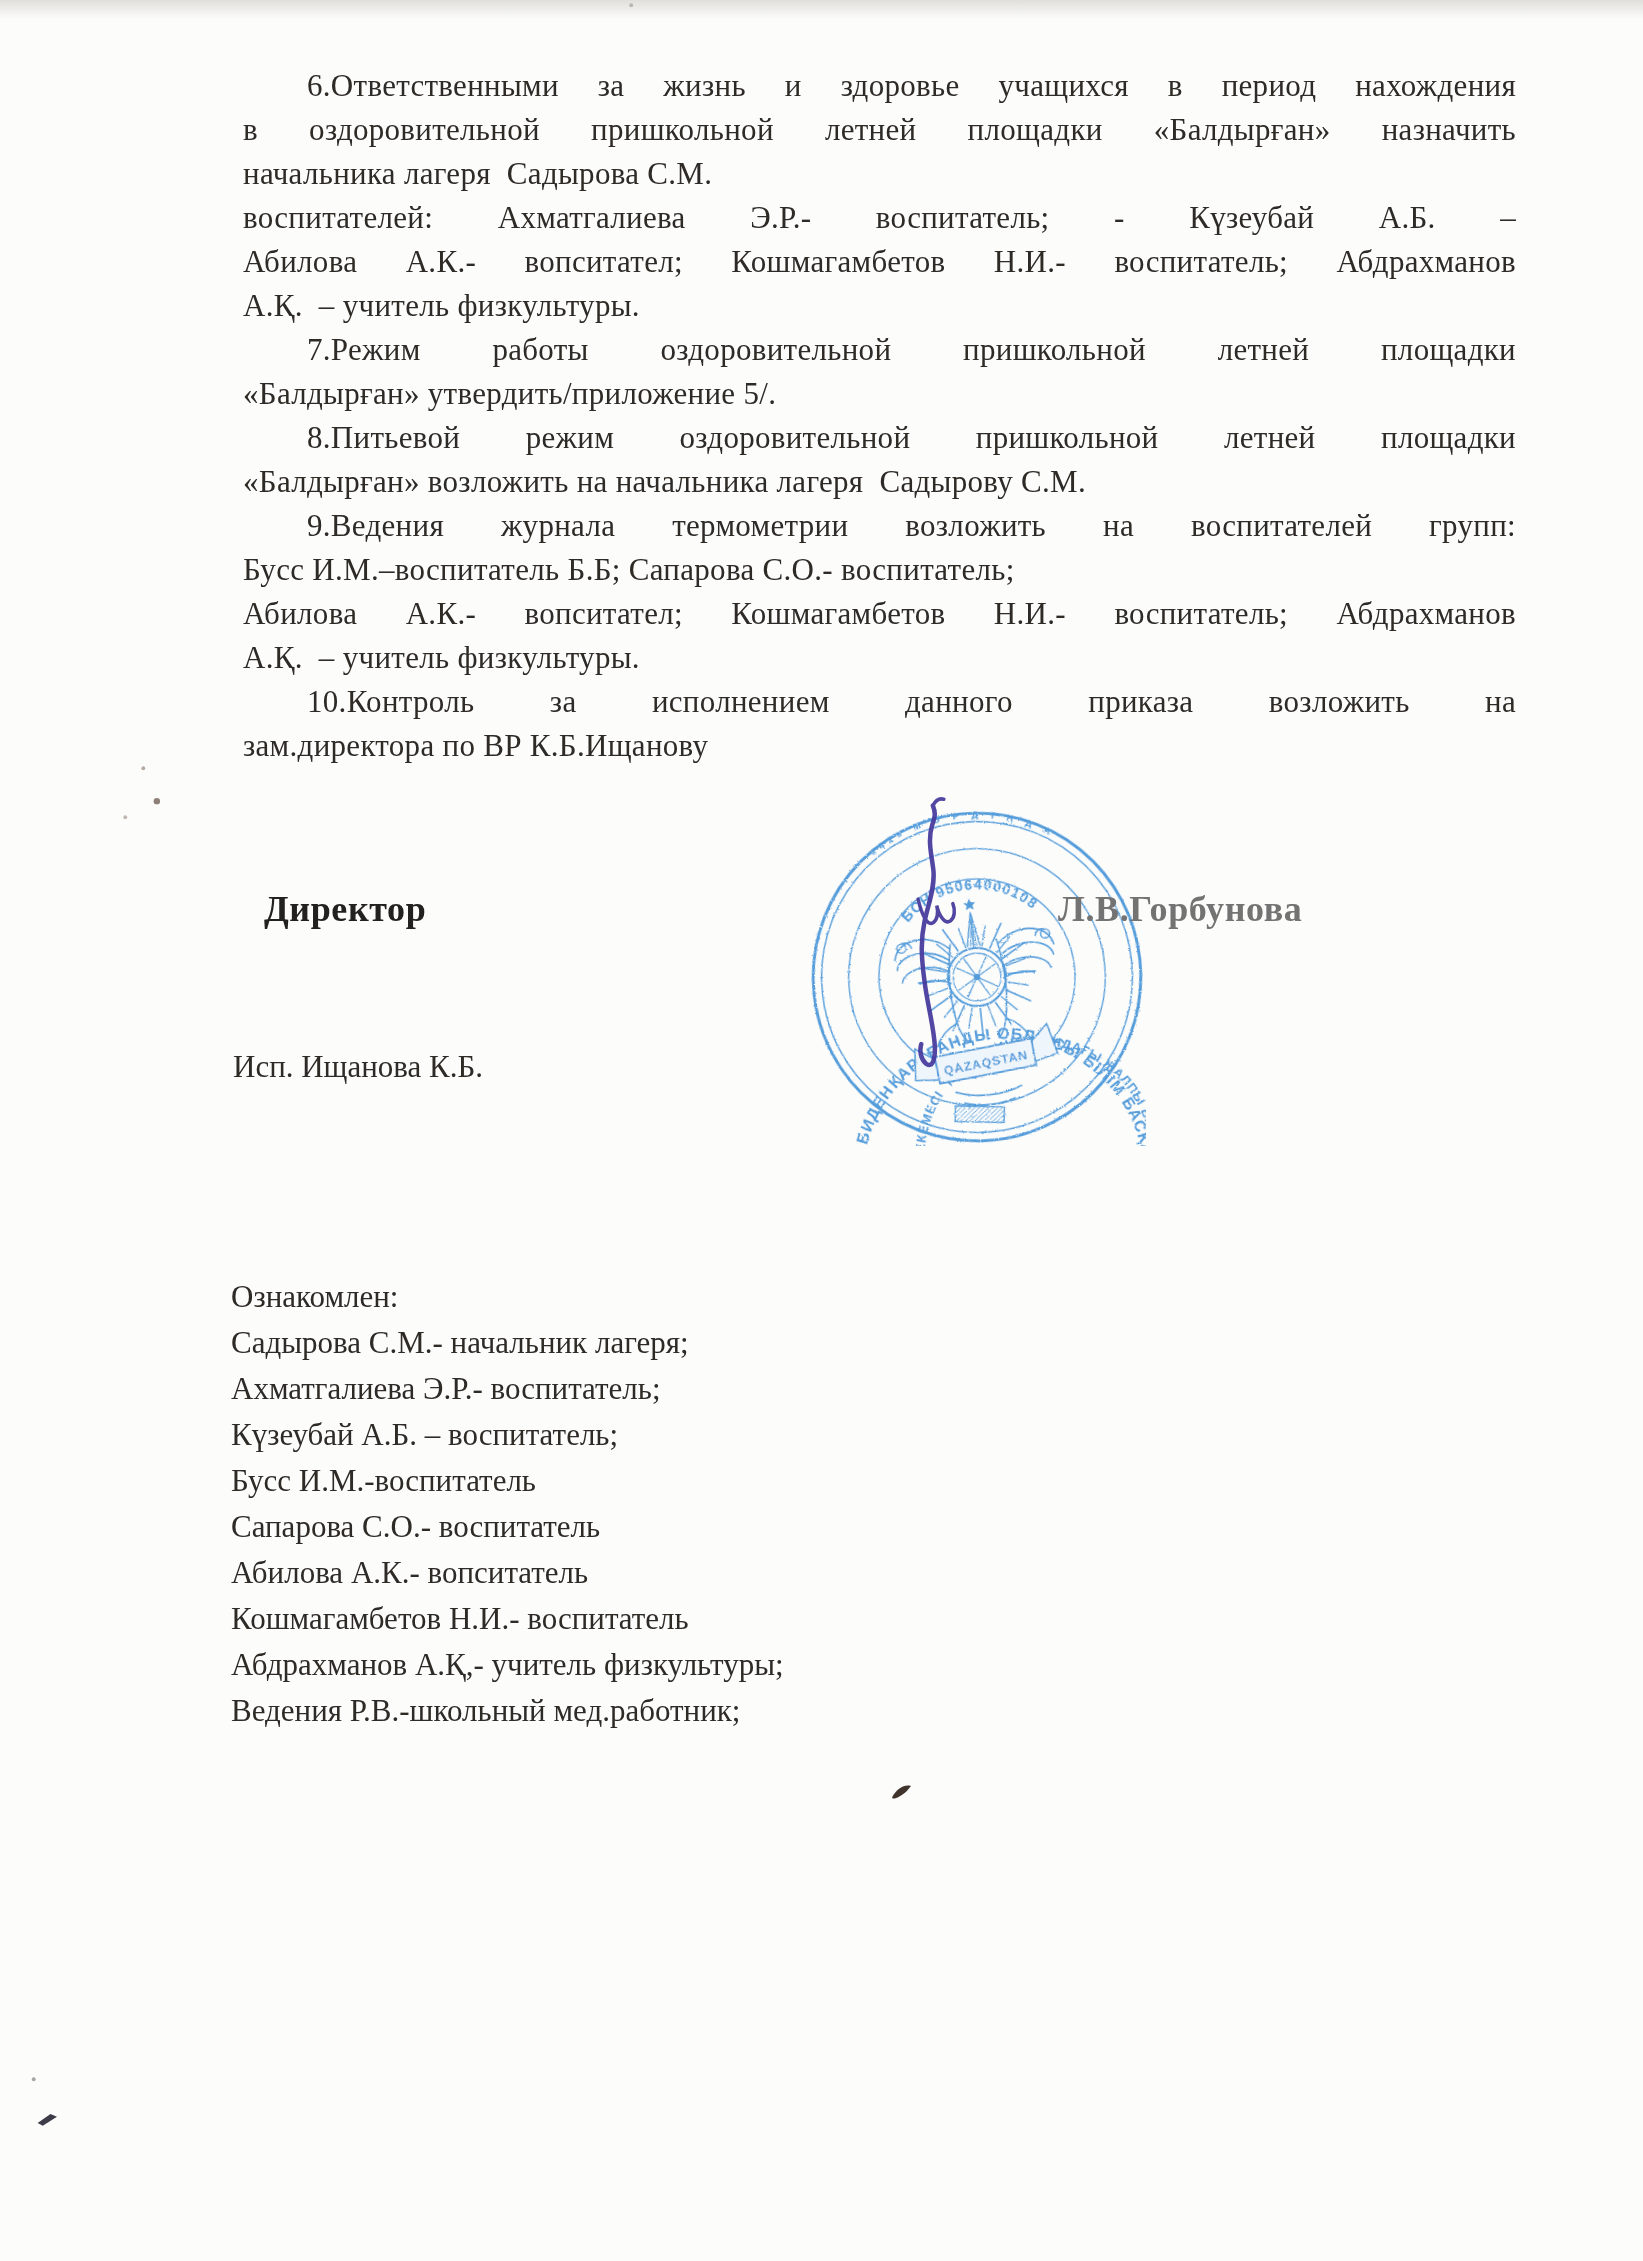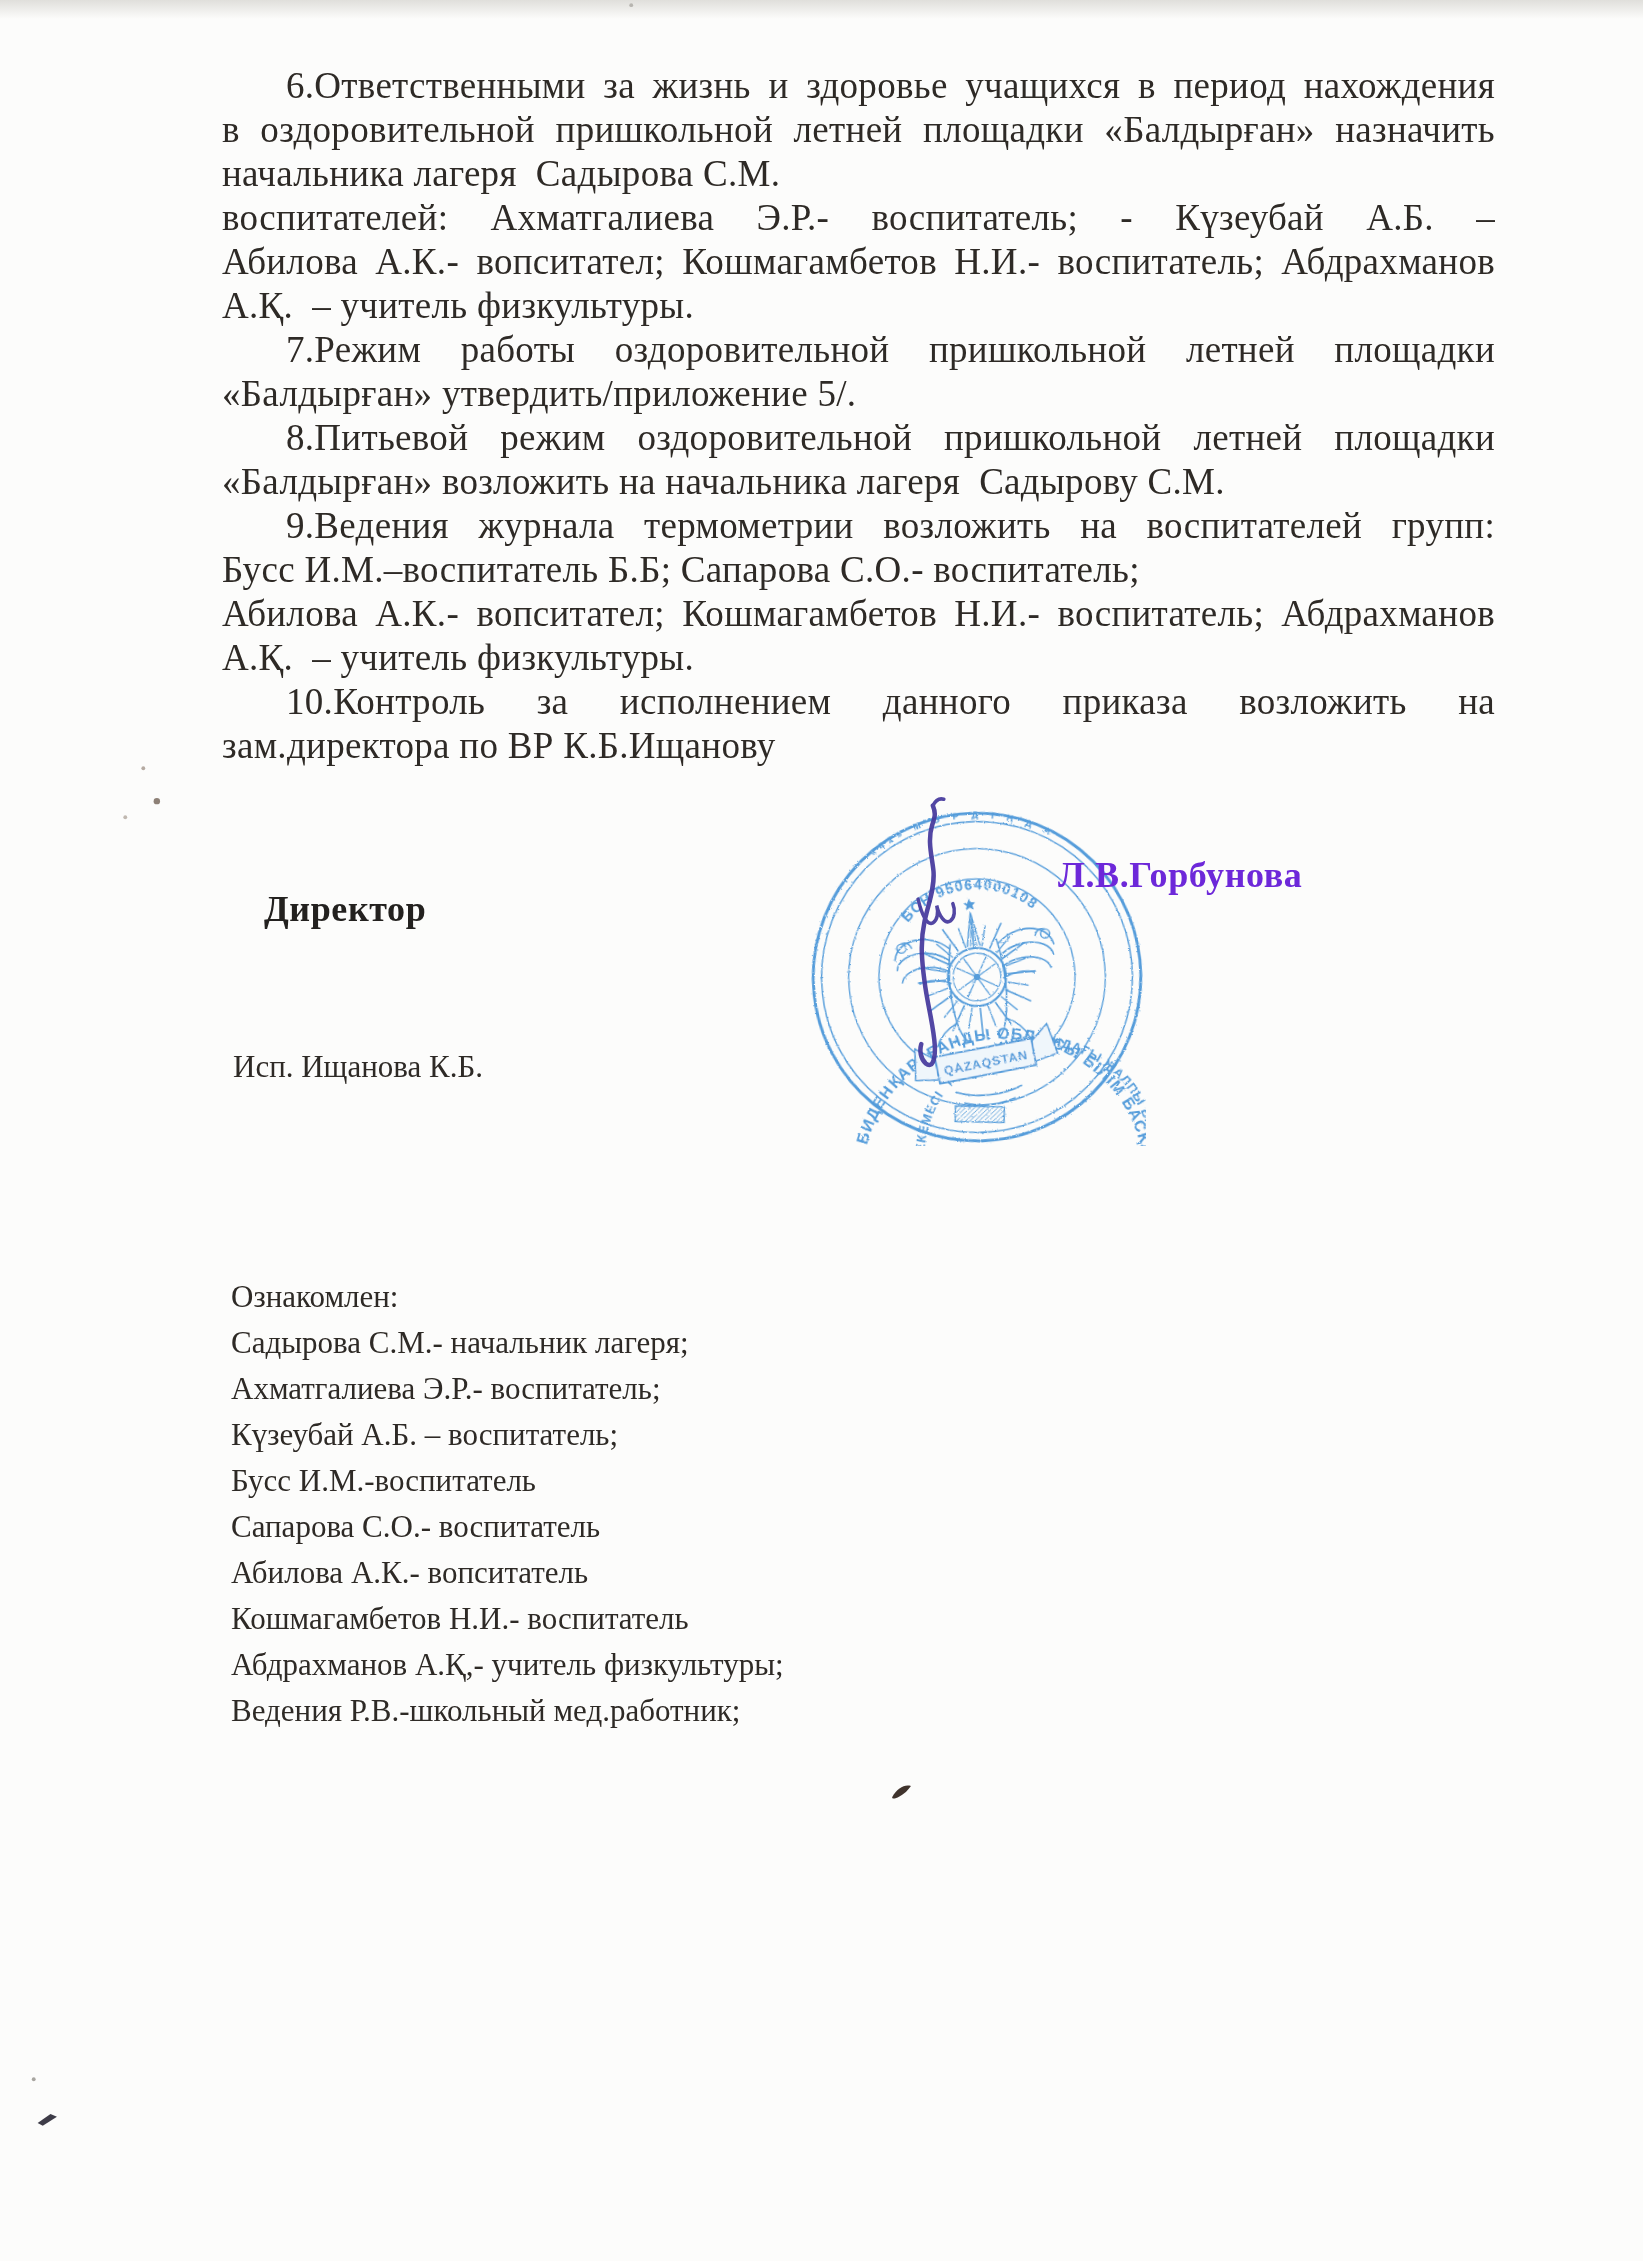--- a/index.html
+++ b/index.html
@@ -5,30 +5,30 @@
   html,body{margin:0;padding:0;}
   body{
     width:1644px;height:2261px;position:relative;overflow:hidden;
     background:#fcfcfb;
     font-family:"Liberation Serif", serif;
     color:#2e2a26;
   }
   .top-shade{position:absolute;top:0;left:0;right:0;height:19.3px;
     background:linear-gradient(to bottom,#e0dfdb,rgba(252,252,251,0));z-index:1;}
   
-  .doc{position:absolute;left:222px;top:64px;width:1273px;
-    font-size:37px;line-height:44px;letter-spacing:0.3px;z-index:5;}
+  .doc{position:absolute;left:243px;top:64px;width:1273px;
+    font-size:31px;line-height:44px;letter-spacing:0.3px;z-index:5;}
   .ln{white-space:pre;}
   .j{white-space:normal;text-align:justify;text-align-last:justify;}
   .ind{text-indent:64px;}
   
   .director-label{position:absolute;left:264px;top:888px;z-index:5;
     font-size:36px;font-weight:bold;letter-spacing:0.6px;color:#23211f;}
-  .director-name{position:absolute;left:1058px;top:854px;z-index:6;
-    font-size:36px;font-weight:bold;letter-spacing:0.6px;color:#6d28d9;}
+  .director-name{position:absolute;left:1058px;top:888px;z-index:6;
+    font-size:36px;font-weight:bold;letter-spacing:0.6px;color:#737373;}
   .executor{position:absolute;left:233px;top:1049px;z-index:5;font-size:31px;}
   
   .ack{position:absolute;left:231px;top:1274px;z-index:5;
     font-size:31px;line-height:46px;}
   
   .stamp{position:absolute;left:808px;top:808px;width:338px;height:338px;
     z-index:2;opacity:.92;}
   .overlay{position:absolute;left:0;top:0;width:1644px;height:2261px;z-index:3;pointer-events:none;}
   .stamp text{font-family:"Liberation Sans", sans-serif;font-weight:bold;}
 </style>

